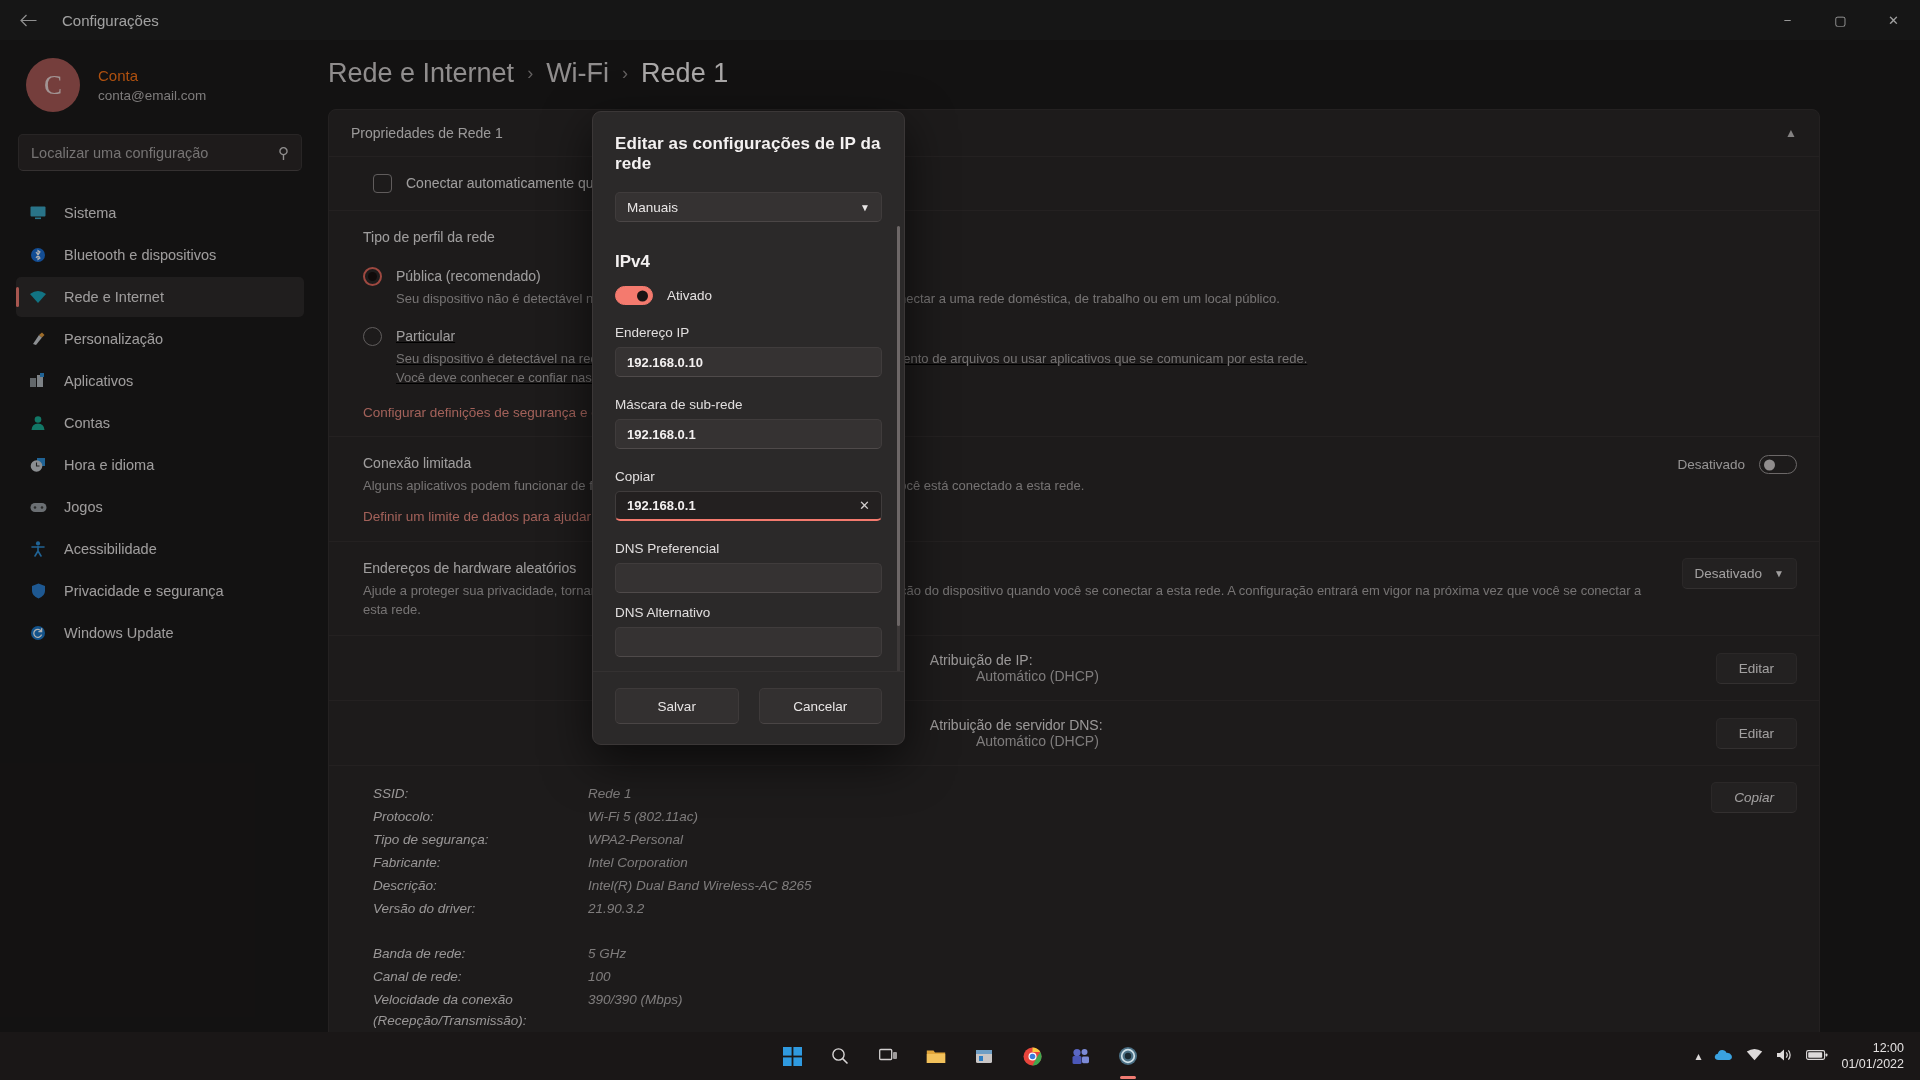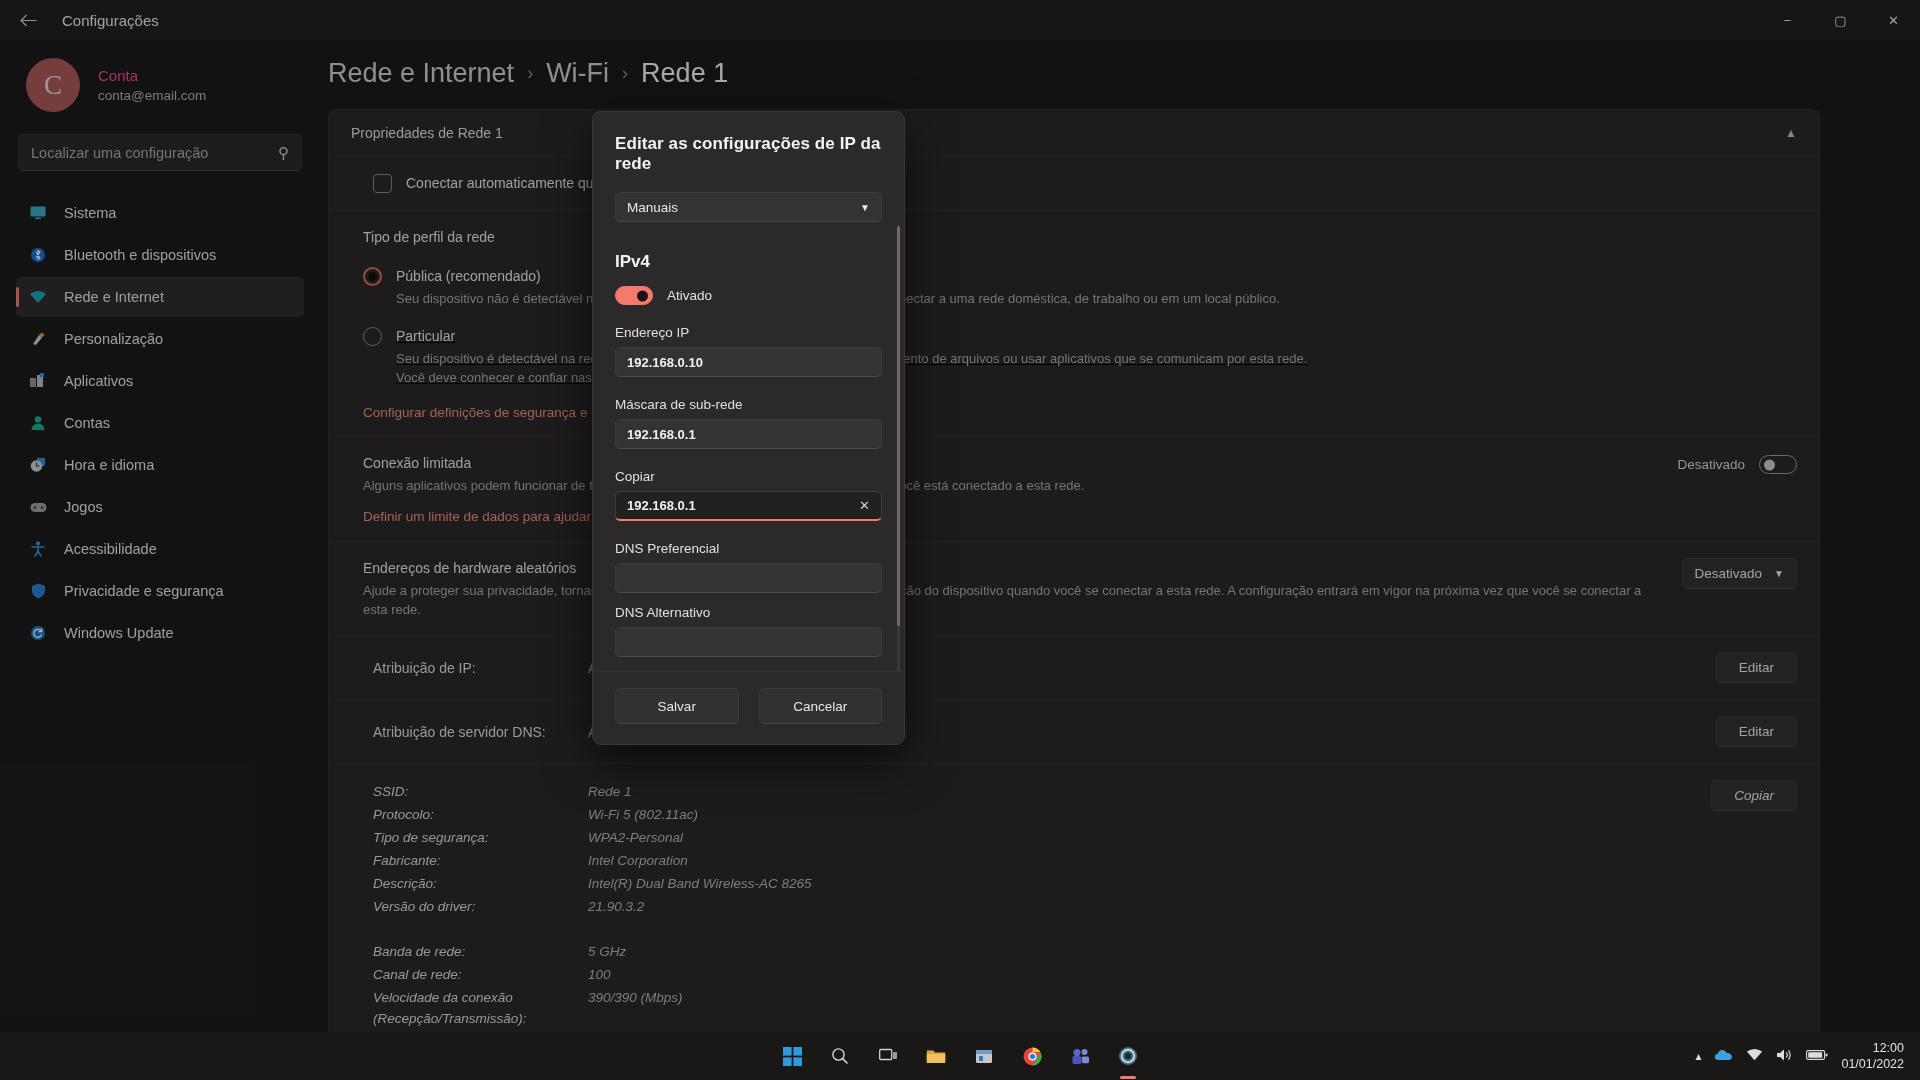--- a/index.html
+++ b/index.html
@@ -33,21 +33,21 @@
     position: absolute; top: 40px; left: 0; width: 320px; height: 1018px;
     background: #1c1a1a; padding: 0 16px;
   }
   .account { display: flex; align-items: center; gap: 18px; padding: 18px 10px 22px 10px; }
   .avatar {
     width: 54px; height: 54px; border-radius: 50%;
     background: #a85a57; color: #e9d5d4; font-size: 27px;
     display: flex; align-items: center; justify-content: center;
     font-family: "Liberation Serif", serif;
   }
-  .acct-name { font-size: 15px; color: #ec4899; line-height: 20px; }
+  .acct-name { font-size: 15px; color: #f97316; line-height: 20px; }
   .acct-mail { font-size: 13.5px; color: #b4b1b1; line-height: 19px; }
 
   .searchbox {
     position: relative; height: 37px; margin: 0 2px 22px 2px;
     background: #2b2828; border: 1px solid #3a3636;
     border-bottom: 1px solid #4c4747; border-radius: 5px;
     display: flex; align-items: center; padding: 0 12px;
   }
   .searchbox input {
     flex: 1; background: transparent; border: none; outline: none;
@@ -135,21 +135,21 @@
     color: #e8e5e5; font-size: 13.5px; display: flex;
     align-items: center; justify-content: center; white-space: nowrap;
   }
   .dropdown {
     height: 31px; min-width: 98px; padding: 0 12px; border-radius: 5px;
     background: #333030; border: 1px solid #3e3a3a; border-bottom-color: #4a4545;
     color: #e8e5e5; font-size: 13.5px; display: flex;
     align-items: center; justify-content: space-between; gap: 12px;
   }
 
-  .kv { display: flex; align-items: center; gap: 0; }
+  .kv { display: flex; align-items: center; gap: 0; flex-direction: column; }
   .kv .k { width: 215px; font-size: 14px; color: #ddd9d9; }
   .kv .v { flex: 1; font-size: 14px; color: #b6b2b2; }
   .spec {
     display: flex; font-size: 13.5px; line-height: 21px; padding: 1px 0;
   }
   .spec .k { width: 215px; color: #dbd7d7; }
   .spec .v { color: #b6b2b2; }
 
   
   .overlay { position: absolute; inset: 0; background: rgba(0,0,0,0.30); }

